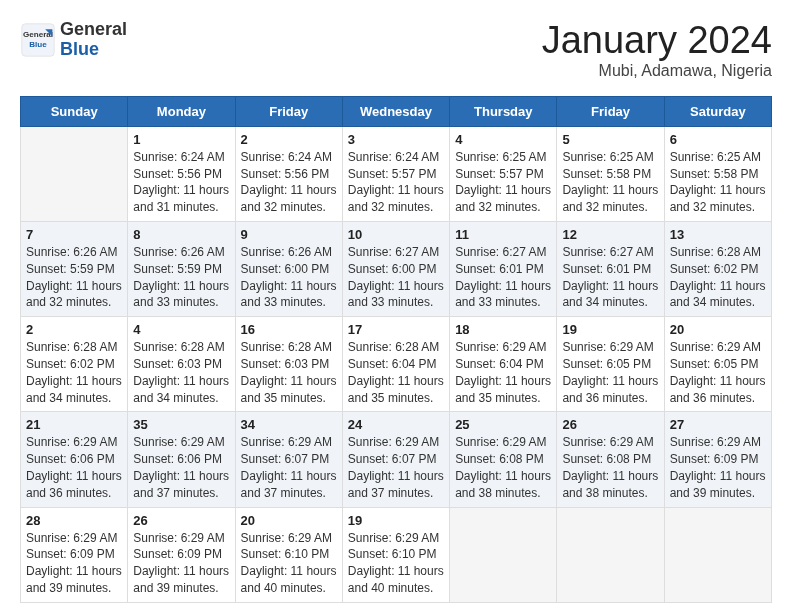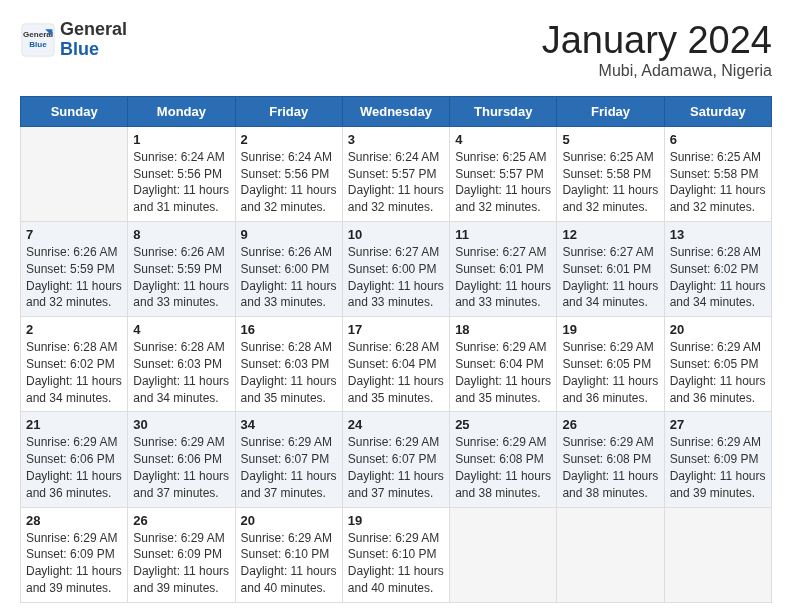--- a/index.html
+++ b/index.html
@@ -201,21 +201,21 @@
           <div class="day-num">20</div>
           <div class="day-detail">Sunrise: 6:29 AM<br>Sunset: 6:05 PM<br>Daylight: 11 hours and 36 minutes.</div>
         </td>
       </tr>
       <tr>
         <td>
           <div class="day-num">21</div>
           <div class="day-detail">Sunrise: 6:29 AM<br>Sunset: 6:06 PM<br>Daylight: 11 hours and 36 minutes.</div>
         </td>
         <td>
-          <div class="day-num">30</div>
+          <div class="day-num">35</div>
           <div class="day-detail">Sunrise: 6:29 AM<br>Sunset: 6:06 PM<br>Daylight: 11 hours and 37 minutes.</div>
         </td>
         <td>
           <div class="day-num">34</div>
           <div class="day-detail">Sunrise: 6:29 AM<br>Sunset: 6:07 PM<br>Daylight: 11 hours and 37 minutes.</div>
         </td>
         <td>
           <div class="day-num">24</div>
           <div class="day-detail">Sunrise: 6:29 AM<br>Sunset: 6:07 PM<br>Daylight: 11 hours and 37 minutes.</div>
         </td>

